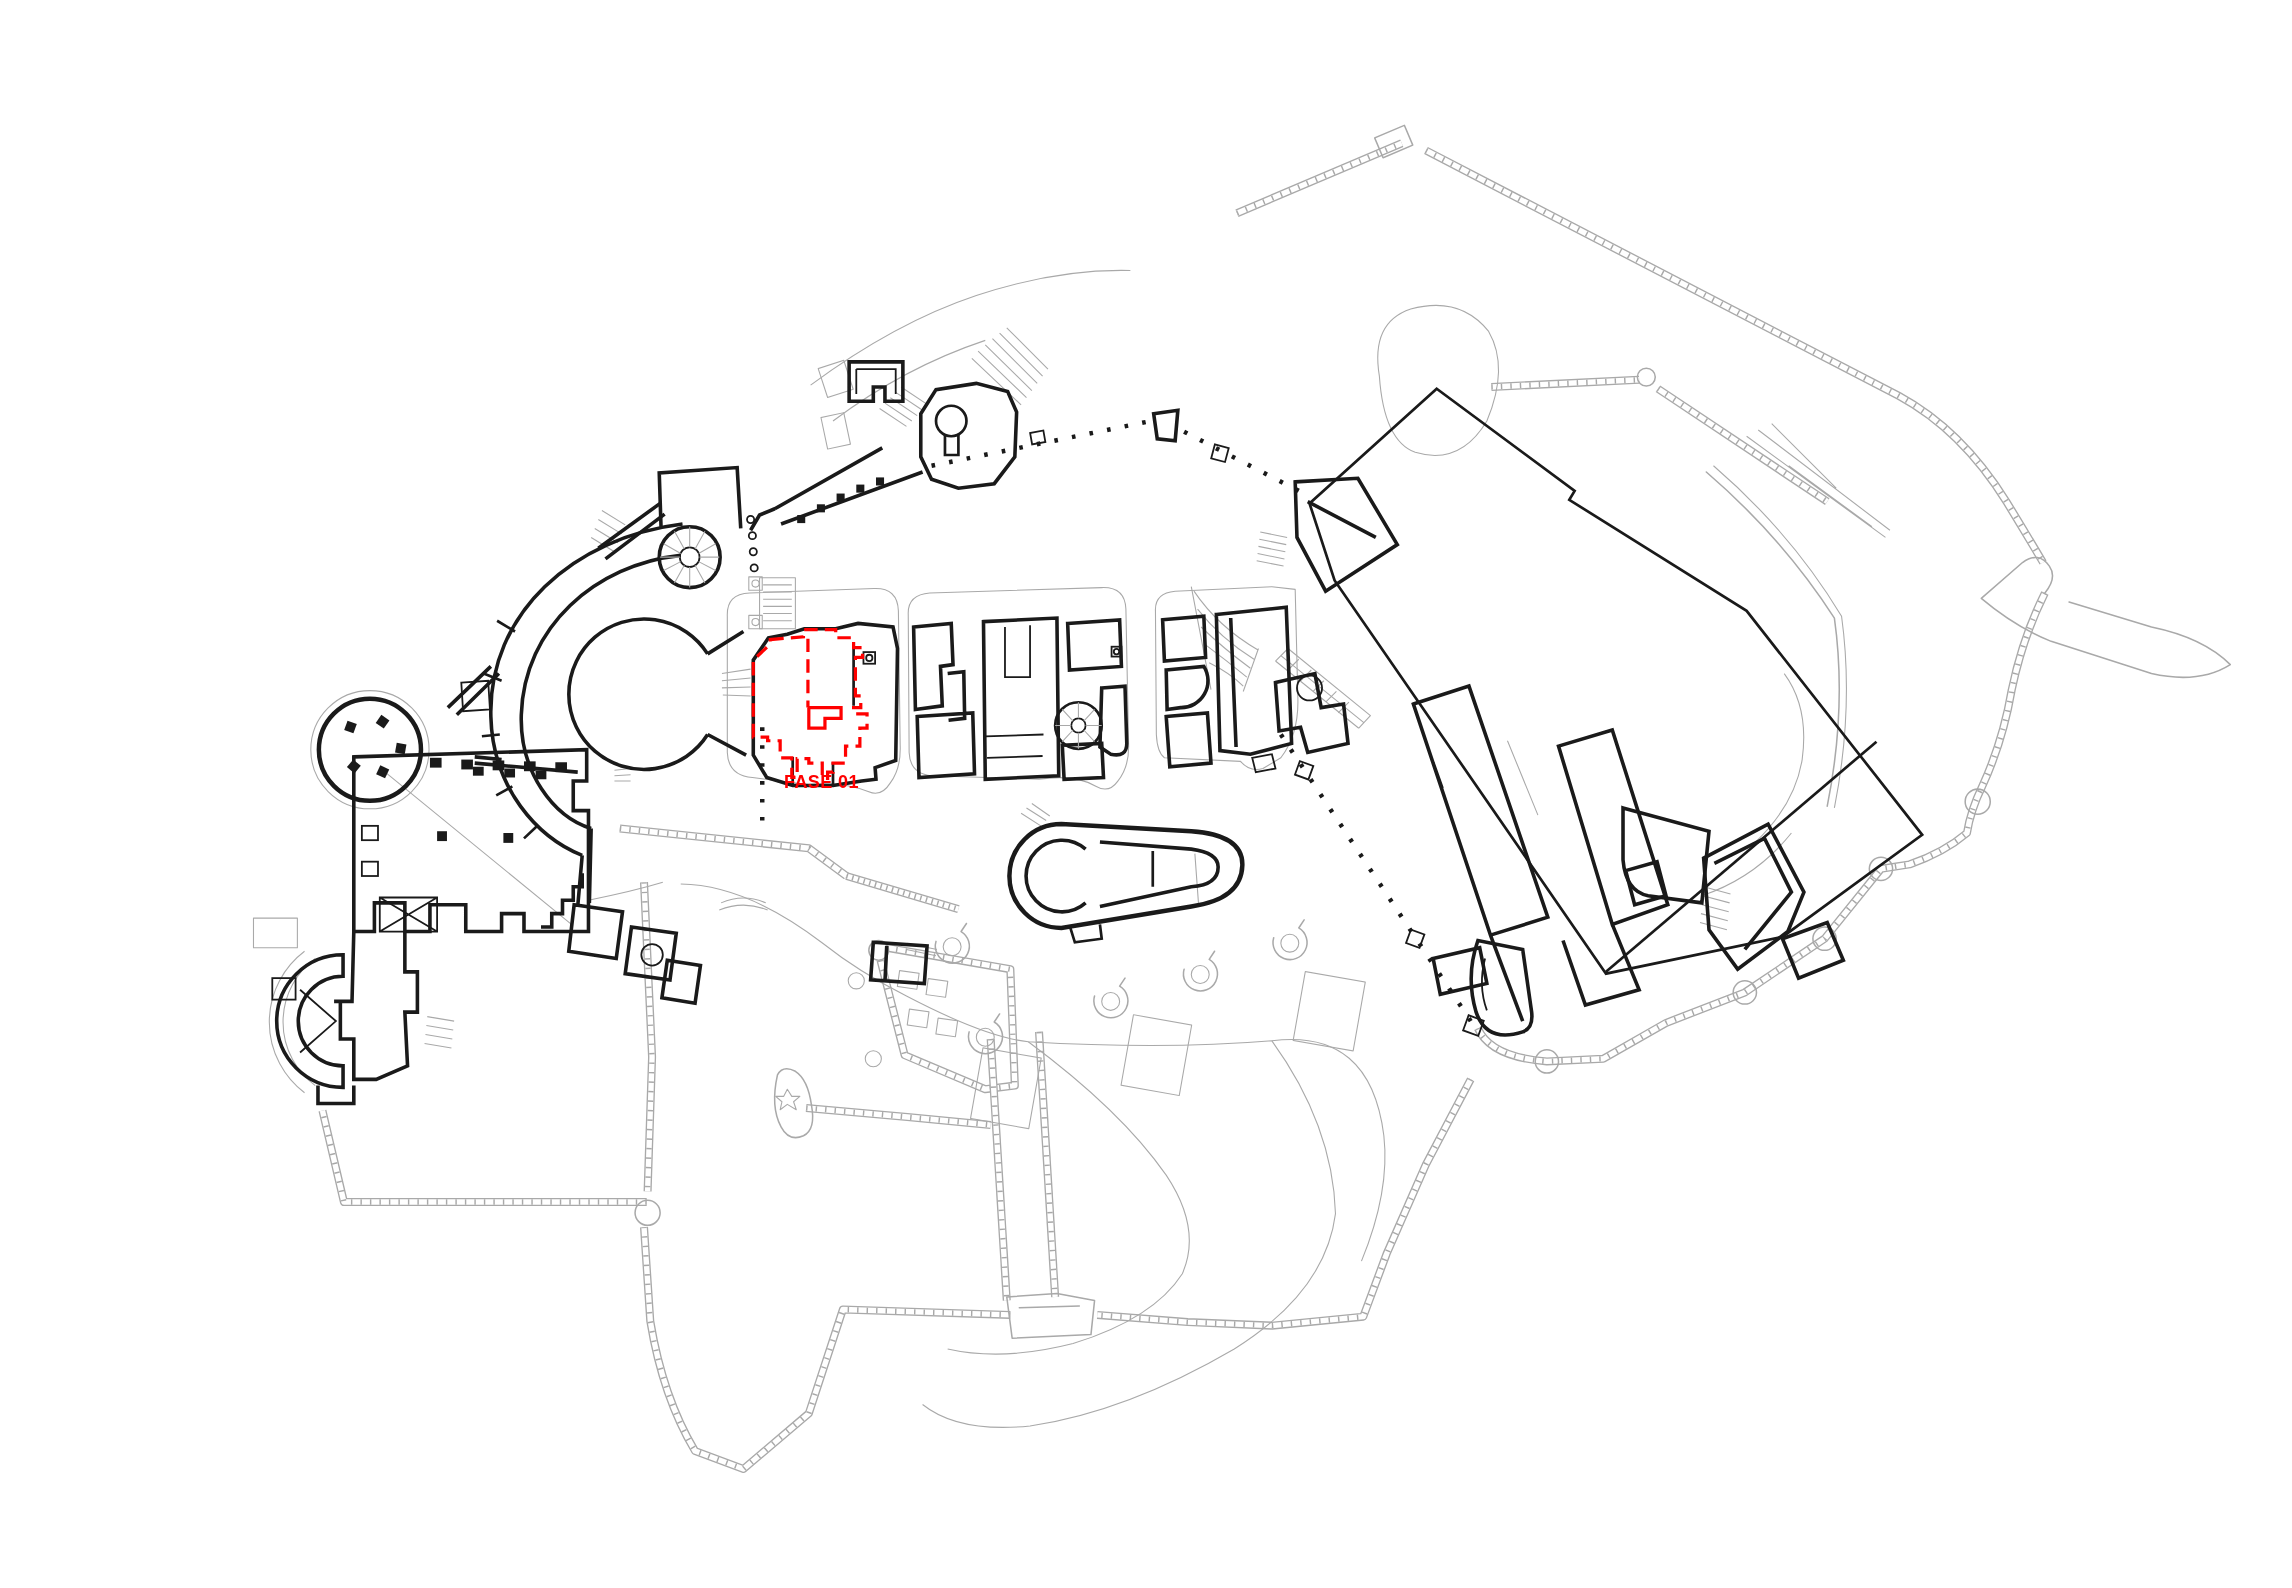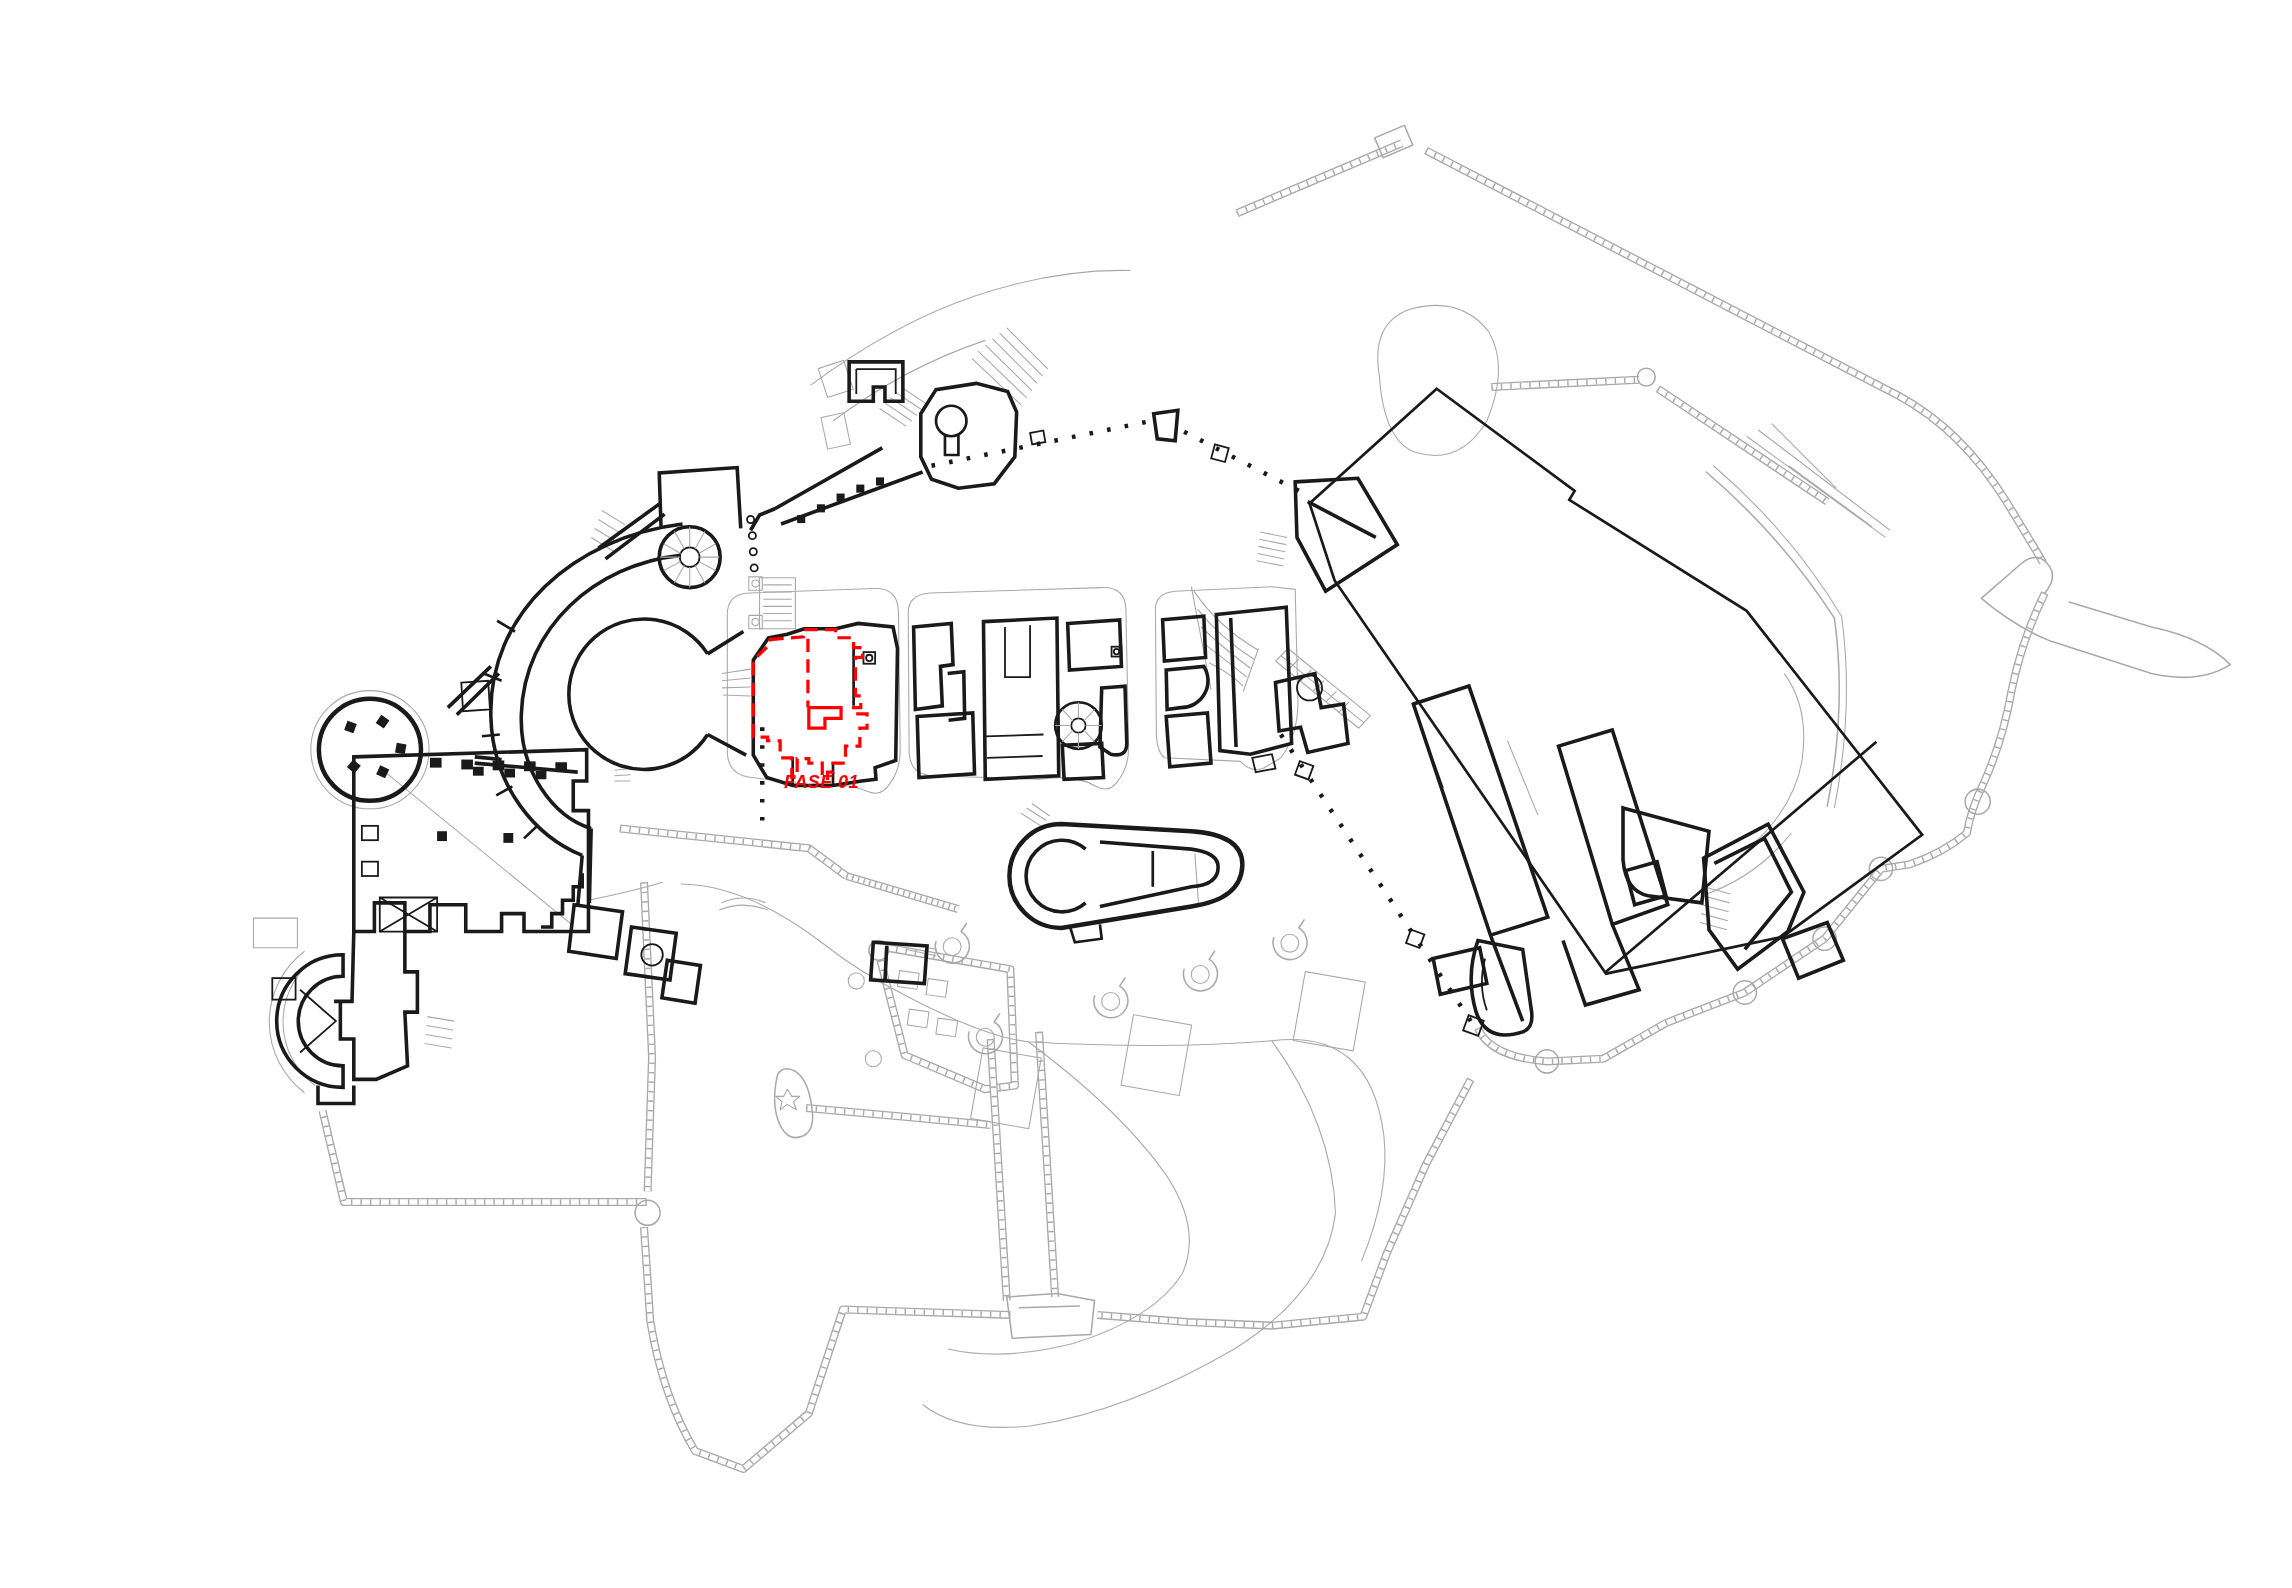--- a/index.html
+++ b/index.html
@@ -13,21 +13,21 @@
   .bandT  {stroke:var(--site,#a9a9a9);stroke-width:6;fill:none;stroke-dasharray:1.6 9;stroke-linejoin:round;}
   .bandTs {stroke:var(--site,#a9a9a9);stroke-width:6;fill:none;stroke-dasharray:1.6 5;}
   .ink    {stroke:var(--ink,#1a1a1a);stroke-width:4;fill:none;stroke-linejoin:miter;}
   .ink3   {stroke:var(--ink,#1a1a1a);stroke-width:3;fill:none;}
   .ink2   {stroke:var(--ink,#1a1a1a);stroke-width:2;fill:none;}
   .inkF   {fill:var(--ink,#1a1a1a);stroke:none;}
   .dots   {stroke:var(--ink,#1a1a1a);stroke-width:5;fill:none;stroke-dasharray:4 16;}
   .red    {stroke:var(--accent,#ff0000);stroke-width:3.6;fill:none;stroke-dasharray:15 8;stroke-linejoin:miter;}
   .redS   {stroke:var(--accent,#ff0000);stroke-width:3.6;fill:none;}
   #phase-label{position:absolute;left:784px;top:772px;color:var(--accent,#ff0000);
-        font-weight:bold;font-size:18px;letter-spacing:0.4px;white-space:nowrap;font-style:italic;}
+        font-weight:bold;font-size:18px;letter-spacing:0.4px;white-space:nowrap;}
 </style>
 </head>
 <body>
 
 <div id="page">
 <svg width="2293" height="1589" viewBox="0 0 2560 1774">
 
   <g>
 
     <defs>

